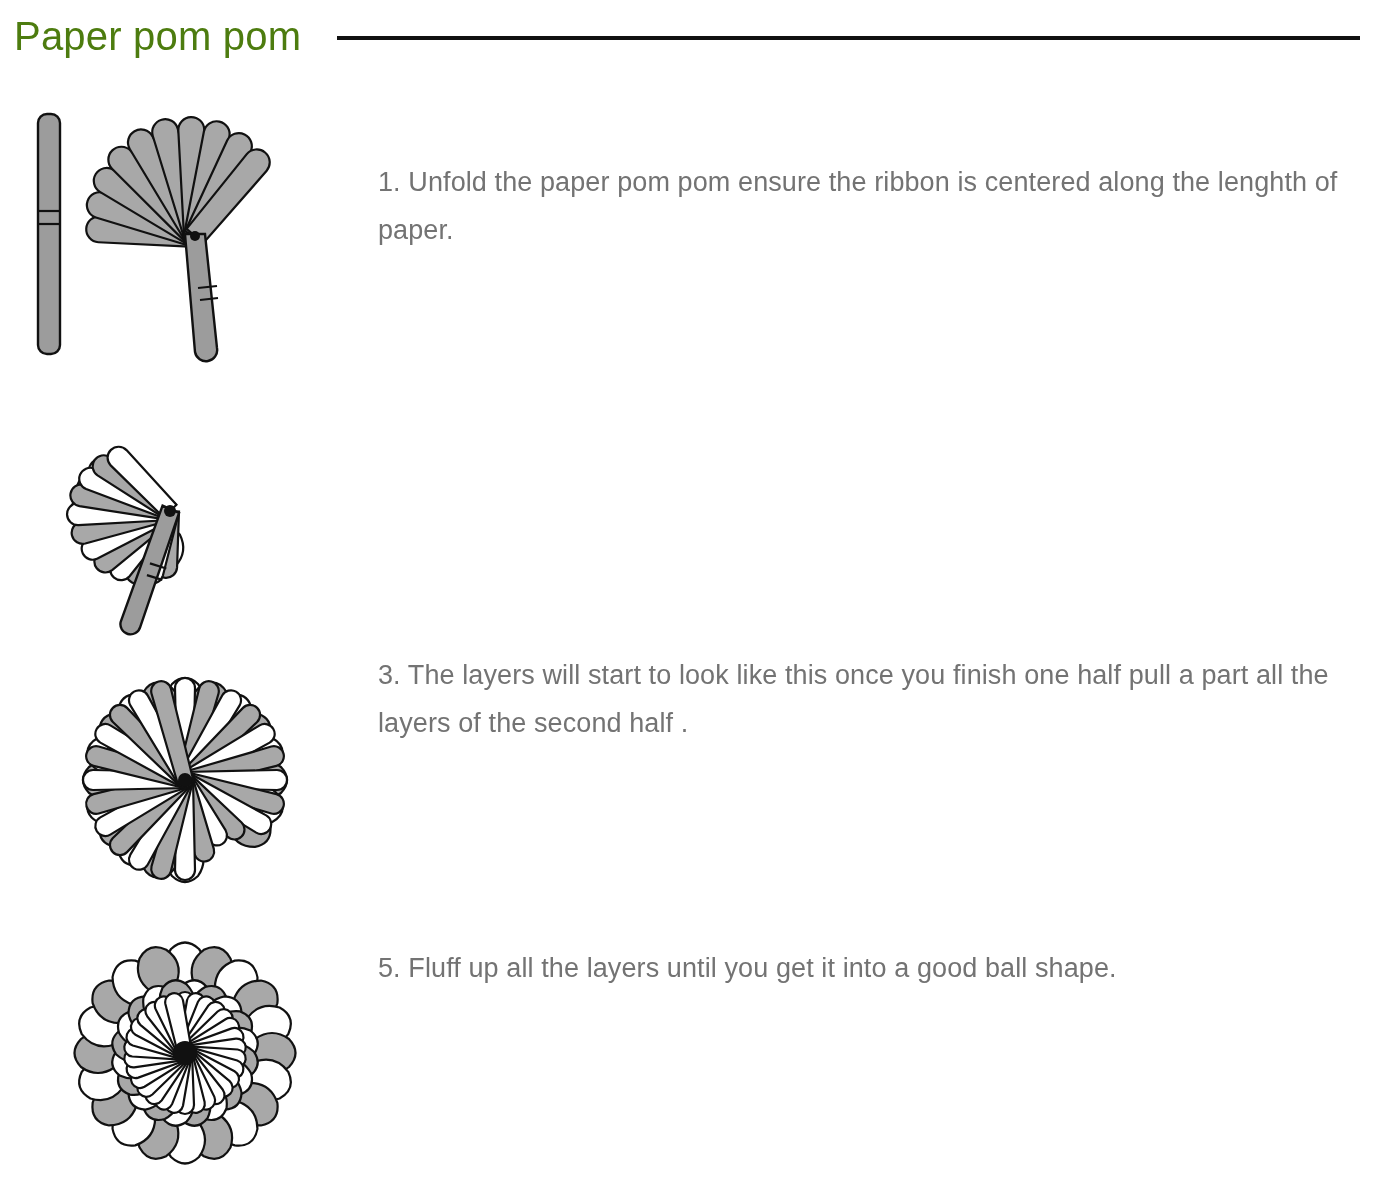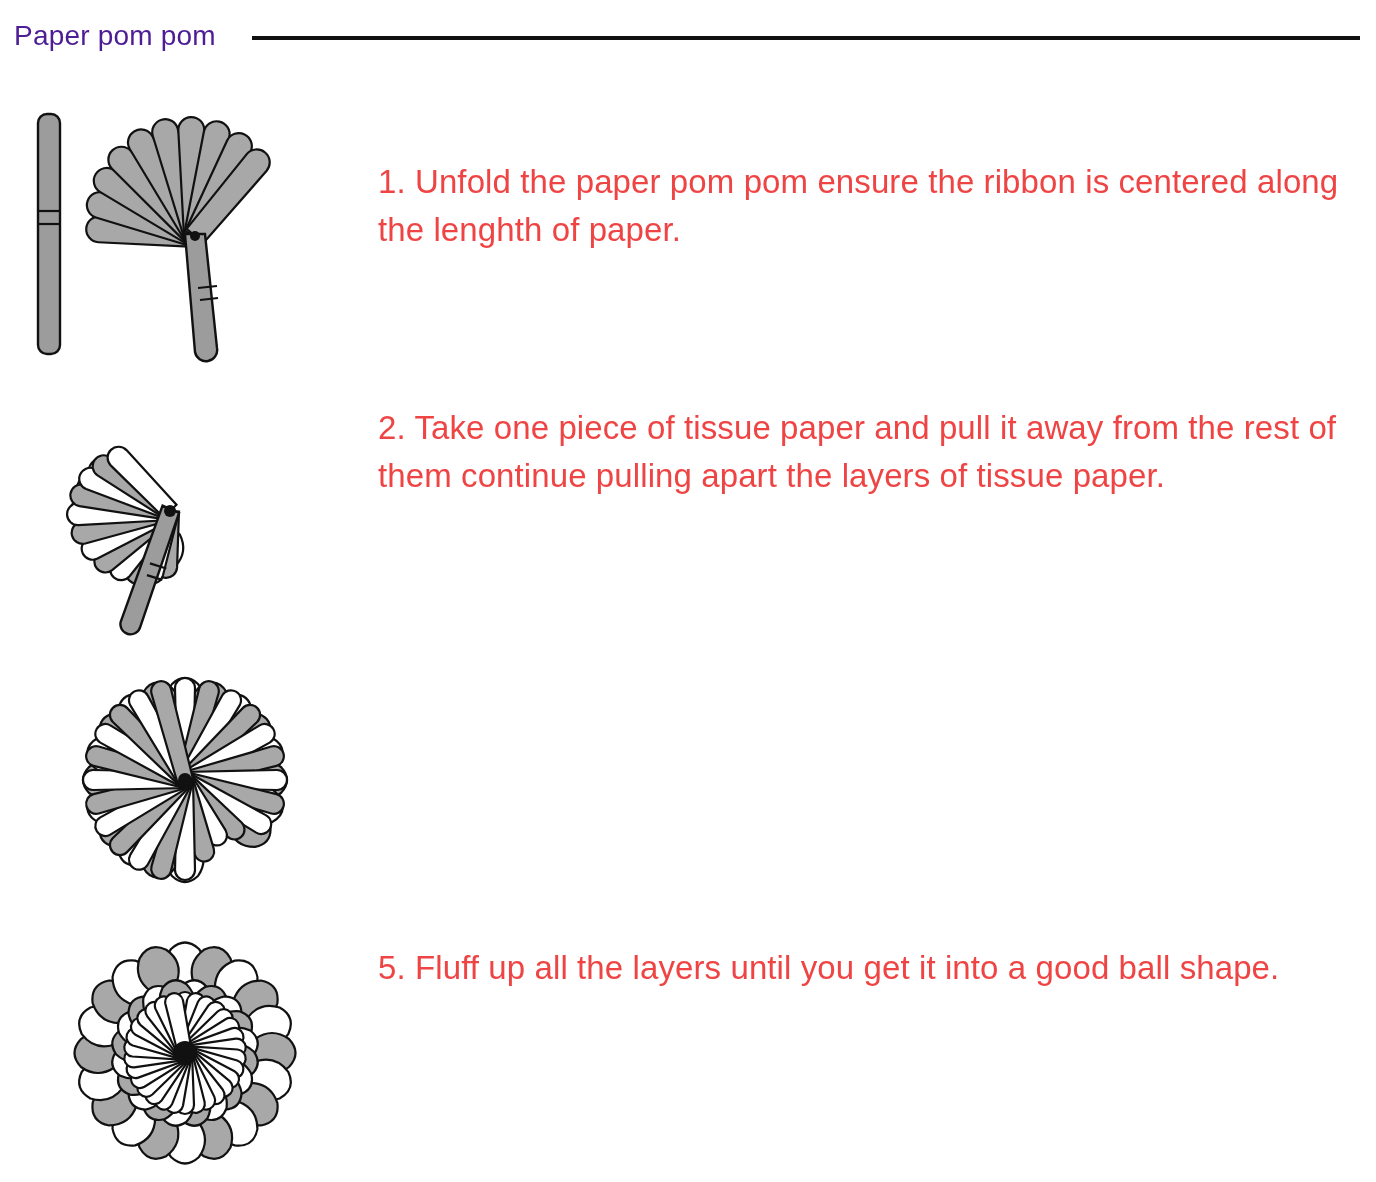--- a/index.html
+++ b/index.html
@@ -20,24 +20,24 @@
   .header {
     position: absolute;
     top: 6px;
     left: 14px;
     right: 10px;
     height: 60px;
     display: flex;
     align-items: center;
   }
   .header-title {
-    font-size: 28px;
+    font-size: 40px;
     line-height: 46px;
     font-weight: 400;
-    color: #4c1d95;
+    color: #4d7c0f;
     white-space: nowrap;
     letter-spacing: 0.2px;
   }
   .header-rule {
     flex: 1 1 auto;
     height: 0;
     border-top: 4px solid #111111;
     margin-left: 36px;
     margin-right: 6px;
     margin-top: 4px;
@@ -72,23 +72,23 @@
     position: relative;
   }
   .text-cell {
     flex: 1 1 auto;
     padding-left: 8px;
     padding-right: 6px;
     display: flex;
     align-items: center;
   }
   .step-text {
-    font-size: 33px;
+    font-size: 27px;
     line-height: 48px;
-    color: #ef4444;
+    color: #737373;
     letter-spacing: 0.1px;
   }
   .r1 .text-cell { align-items: flex-start; padding-top: 52px; }
   .r2 .text-cell { align-items: flex-start; padding-top: 28px; }
   .r3 .text-cell { align-items: center; }
   .r4 .text-cell { align-items: center; padding-top: 20px; }
 
   
   svg.fig { display: block; }
   .pet-fill { fill: #a8a8a8; stroke: #111111; stroke-width: 2.2; }
@@ -239,23 +239,20 @@
 
           <g transform="rotate(24)">
             <path class="stick" d="M -9 -2 L 9 -2 L 20 118 a 10 10 0 0 1 -20 3 z"></path>
             <line class="line-dark" x1="3" y1="56" x2="20" y2="54"></line>
             <line class="line-dark" x1="5" y1="68" x2="21" y2="66"></line>
           </g>
           <circle class="core" cx="0" cy="0" r="6"></circle>
         </g>
       </svg>
     </div>
-    <div class="text-cell">
-      <div class="step-text">2. Take one piece of tissue paper and pull it away from the rest of them continue pulling apart the layers of tissue paper.</div>
-    </div>
   </div>
 
   <div class="step-row r3">
     <div class="figure-cell">
       <svg class="fig" width="300" height="258" viewBox="0 0 300 258" aria-hidden="true">
         <g transform="translate(150,129)">
 
           <g>
             <g transform="rotate(0)">
                 <path class="pet-white" d="M -13 -96 q 13 -12 26 0 q 12 16 0 32 q -13 11 -26 0 q -11 -16 0 -32 z"></path>
@@ -383,20 +380,23 @@
             <g transform="rotate(330)">
                 <path class="pet-white" d="M -8 0 L -10 -92 a 10 10 0 0 1 20 0 L 8 0 z"></path>
               </g>
             <g transform="rotate(345)">
                 <path class="pet-fill" d="M -8 0 L -10 -92 a 10 10 0 0 1 20 0 L 8 0 z"></path>
               </g>
           </g>
           <circle class="core" cx="0" cy="0" r="7"></circle>
         </g>
       </svg>
+    </div>
+    <div class="text-cell">
+      <div class="step-text">3. The layers will start to look like this once you finish one half pull a part all the layers of the second half .</div>
     </div>
   </div>
 
   <div class="step-row r4">
     <div class="figure-cell">
       <svg class="fig" width="300" height="258" viewBox="0 0 300 258" aria-hidden="true">
         <g transform="translate(150,129)">
 
           <g>
             <g transform="rotate(0)">

